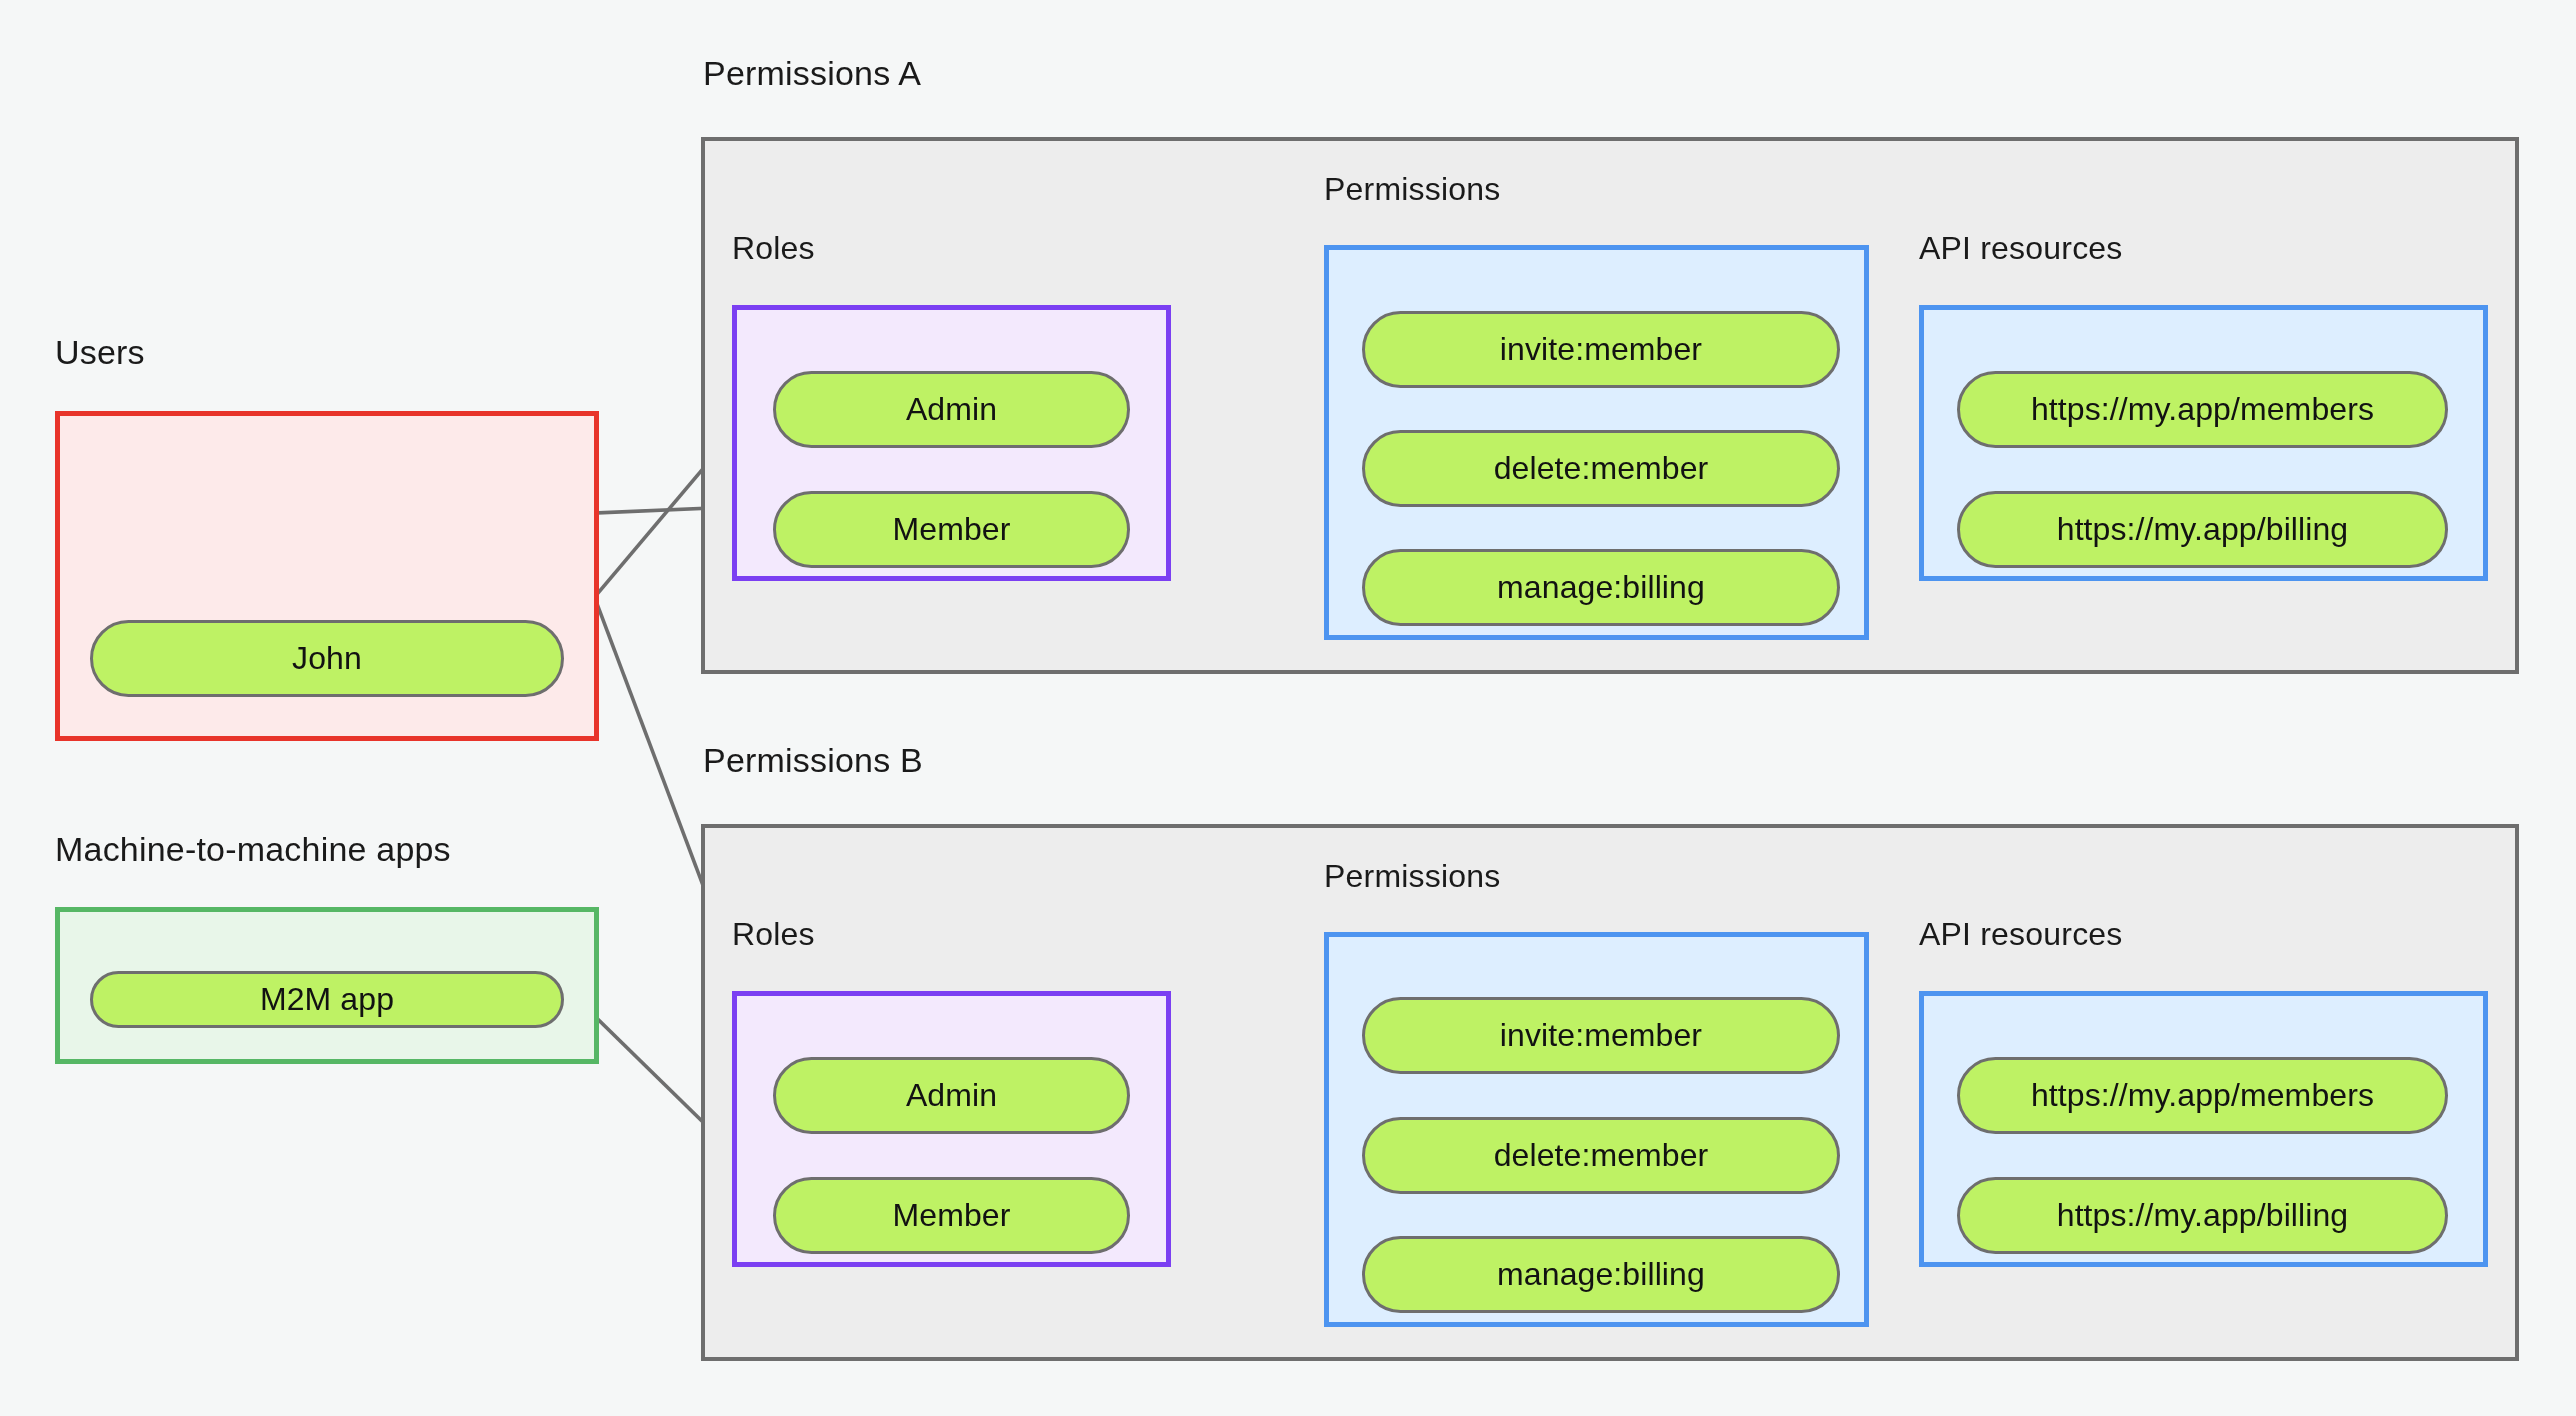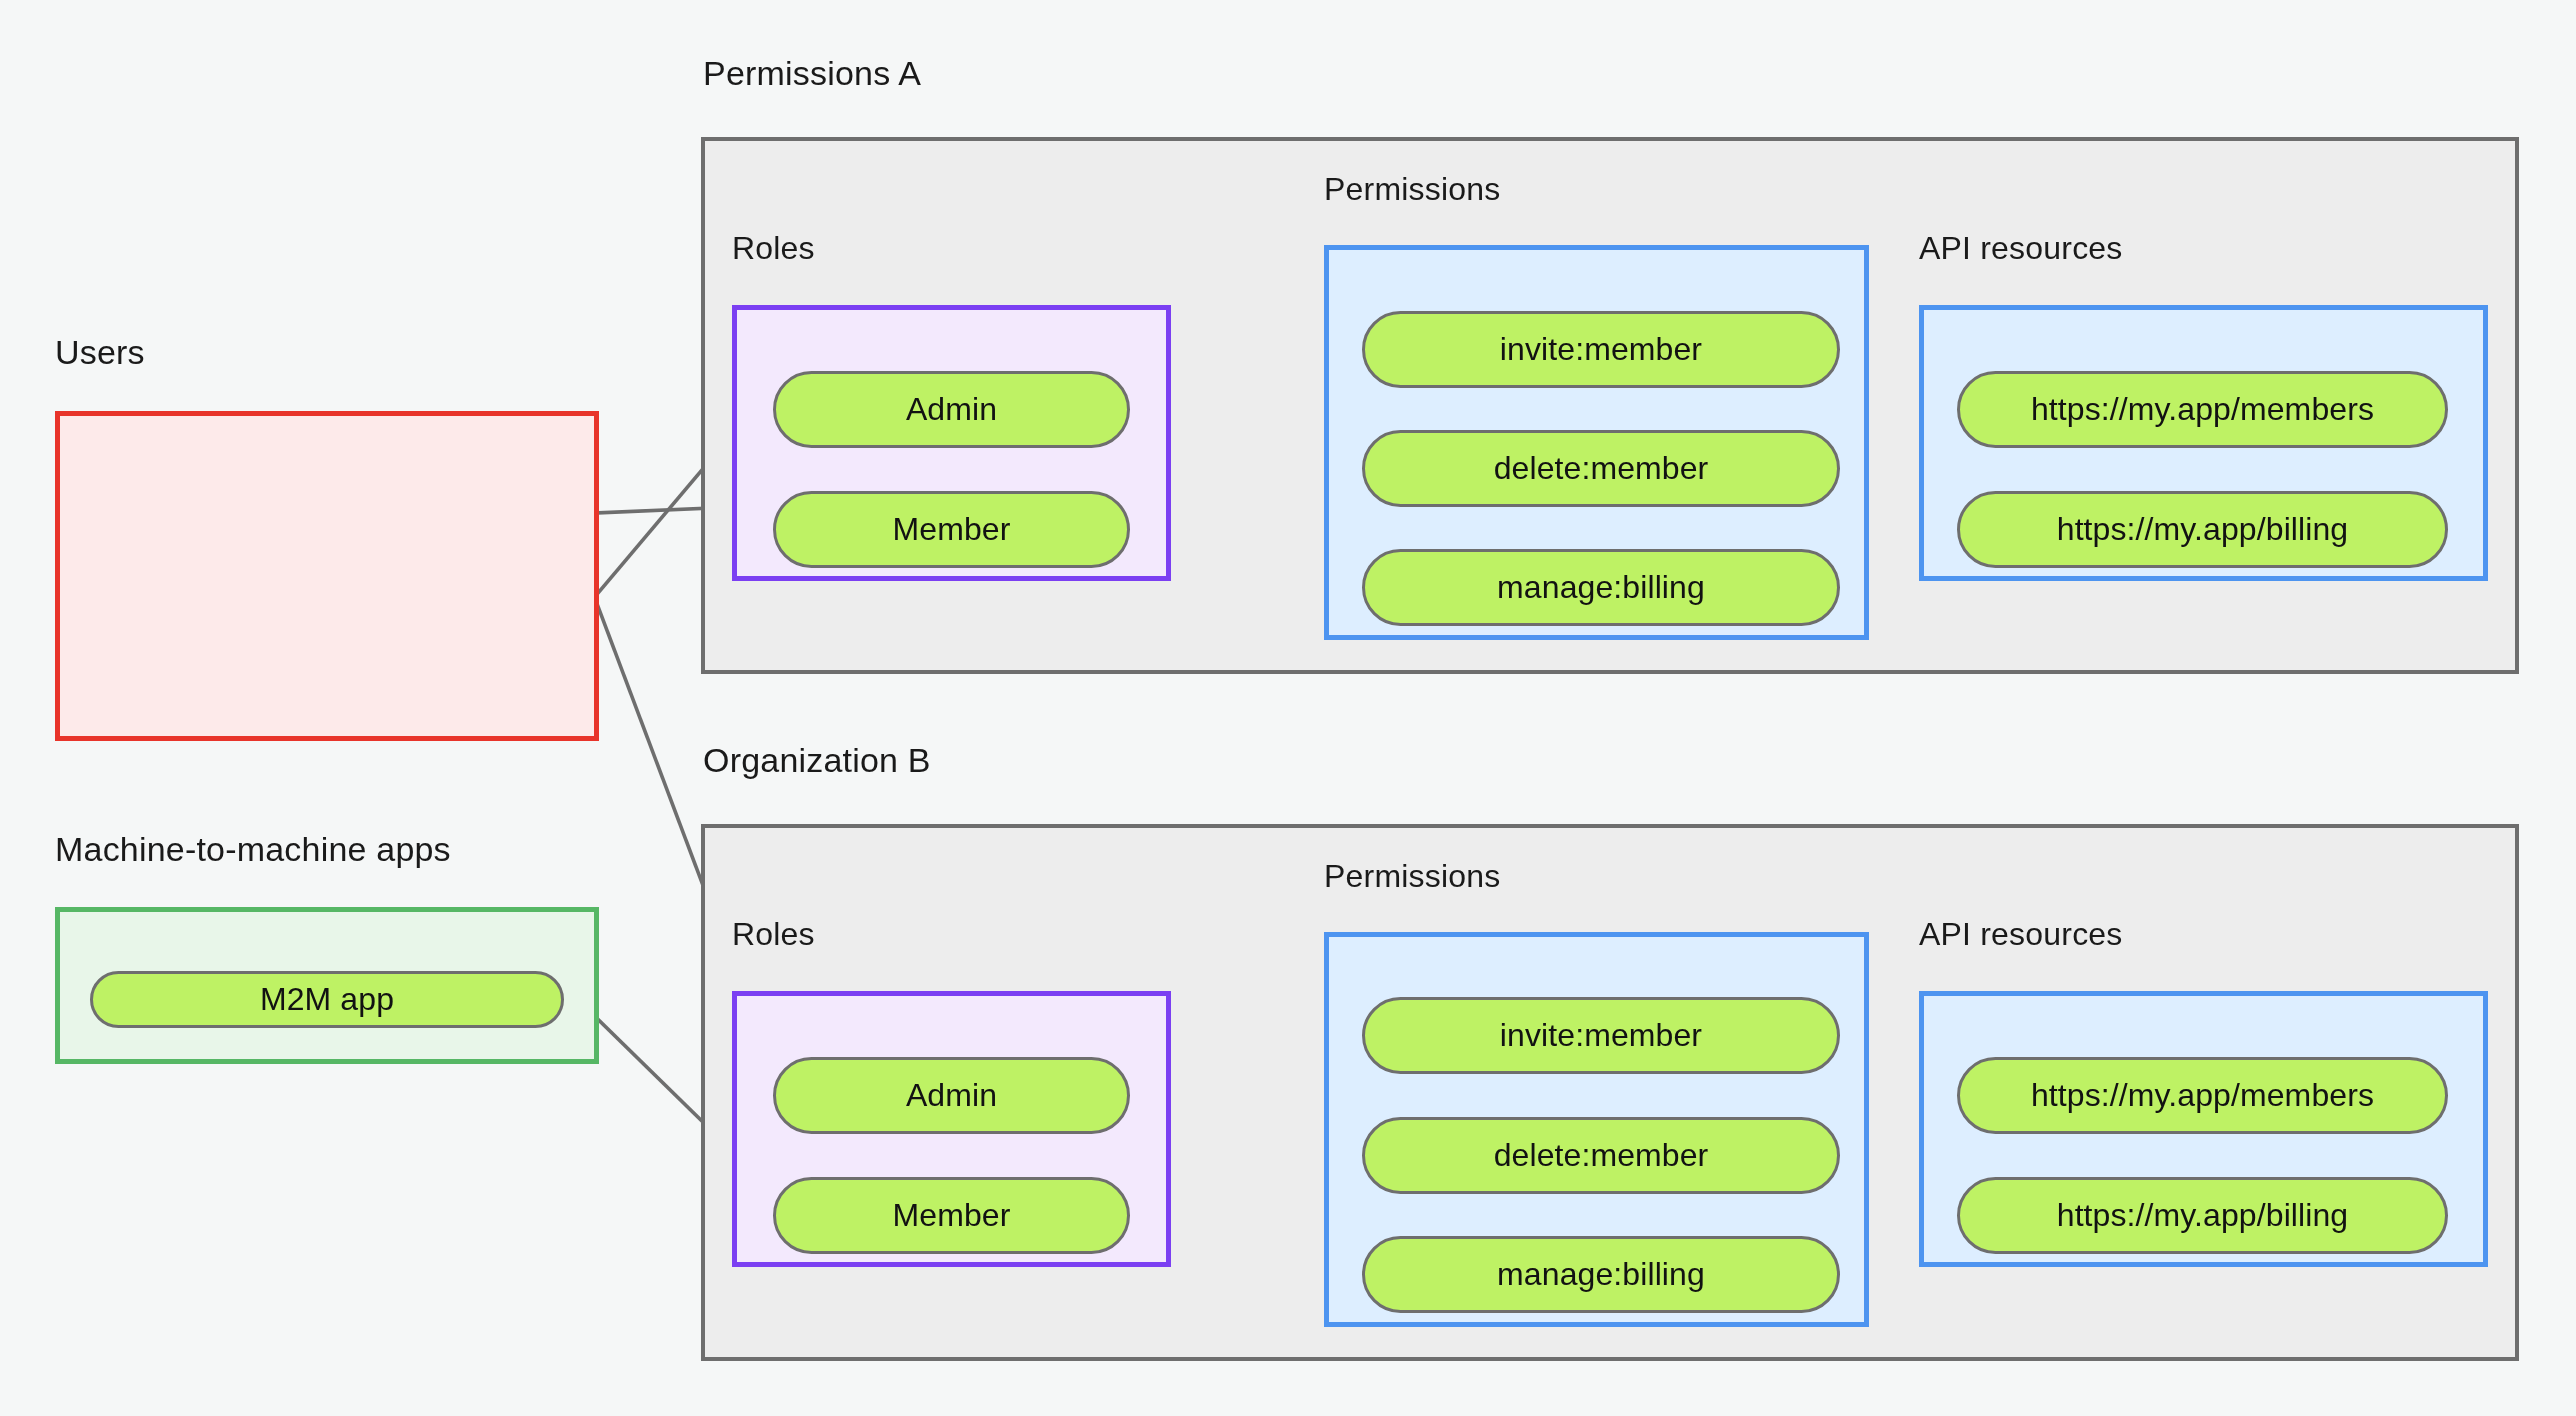--- a/index.html
+++ b/index.html
@@ -118,20 +118,21 @@
     <circle cx="2172" cy="561" r="13"></circle>
     <circle cx="1512" cy="1123" r="13"></circle>
     <circle cx="1512" cy="1256" r="13"></circle>
     <circle cx="1512" cy="1389" r="13"></circle>
     <circle cx="2172" cy="1190" r="13"></circle>
     <circle cx="2172" cy="1322" r="13"></circle>
   </svg>
 
   <div class="group-label" style="left:55px; top:333px;">Users</div>
   <div class="container-box users-box" style="left:55px; top:411px; width:544px; height:330px;"></div>
+  <div class="pill" style="left:90px; top:596px; width:474px; height:77px;">John</div>
 
   <div class="group-label" style="left:55px; top:830px;">Machine-to-machine apps</div>
   <div class="container-box m2m-box" style="left:55px; top:907px; width:544px; height:157px;"></div>
   <div class="pill" style="left:90px; top:947px; width:474px; height:57px;">M2M app</div>
 
   <div class="group-label" style="left:703px; top:54px;">Permissions A</div>
   <div class="container-box org-box" style="left:701px; top:137px; width:1818px; height:537px;"></div>
 
   <div class="group-label" style="left:732px; top:230px; font-size:32px;">Roles</div>
   <div class="container-box roles-box" style="left:732px; top:305px; width:439px; height:276px;"></div>
@@ -142,21 +143,21 @@
   <div class="container-box perms-box" style="left:1324px; top:245px; width:545px; height:395px;"></div>
   <div class="pill" style="left:1362px; top:287px; width:478px; height:77px;">invite:member</div>
   <div class="pill" style="left:1362px; top:406px; width:478px; height:77px;">delete:member</div>
   <div class="pill" style="left:1362px; top:525px; width:478px; height:77px;">manage:billing</div>
 
   <div class="group-label" style="left:1919px; top:230px; font-size:32px;">API resources</div>
   <div class="container-box api-box" style="left:1919px; top:305px; width:569px; height:276px;"></div>
   <div class="pill" style="left:1957px; top:347px; width:491px; height:77px;">https://my.app/members</div>
   <div class="pill" style="left:1957px; top:467px; width:491px; height:77px;">https://my.app/billing</div>
 
-  <div class="group-label" style="left:703px; top:741px;">Organization B</div>
+  <div class="group-label" style="left:703px; top:741px;">Permissions B</div>
   <div class="container-box org-box" style="left:701px; top:824px; width:1818px; height:537px;"></div>
 
   <div class="group-label" style="left:732px; top:916px; font-size:32px;">Roles</div>
   <div class="container-box roles-box" style="left:732px; top:991px; width:439px; height:276px;"></div>
   <div class="pill" style="left:773px; top:1033px; width:357px; height:77px;">Admin</div>
   <div class="pill" style="left:773px; top:1153px; width:357px; height:77px;">Member</div>
 
   <div class="group-label" style="left:1324px; top:858px; font-size:32px;">Permissions</div>
   <div class="container-box perms-box" style="left:1324px; top:932px; width:545px; height:395px;"></div>
   <div class="pill" style="left:1362px; top:973px; width:478px; height:77px;">invite:member</div>

